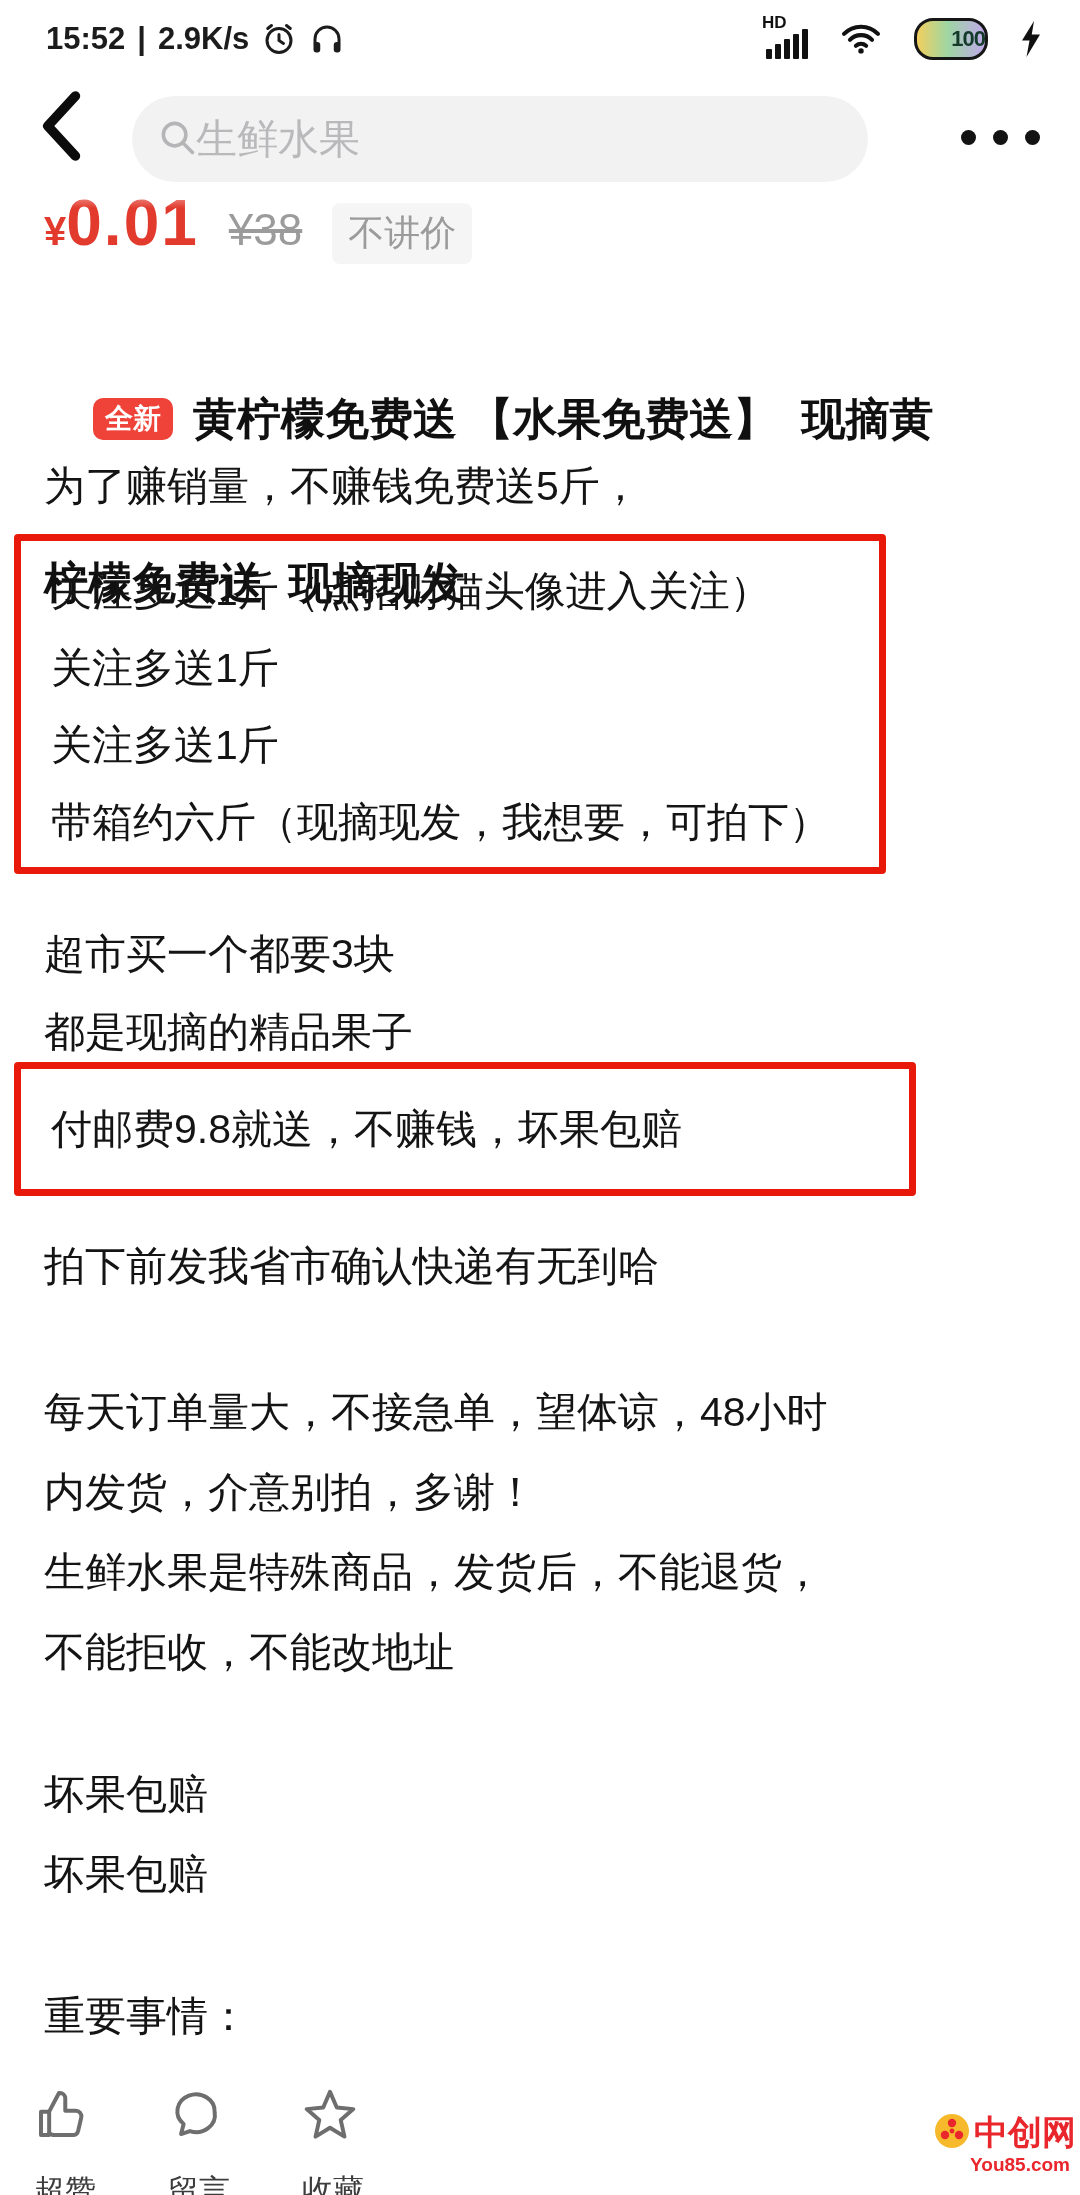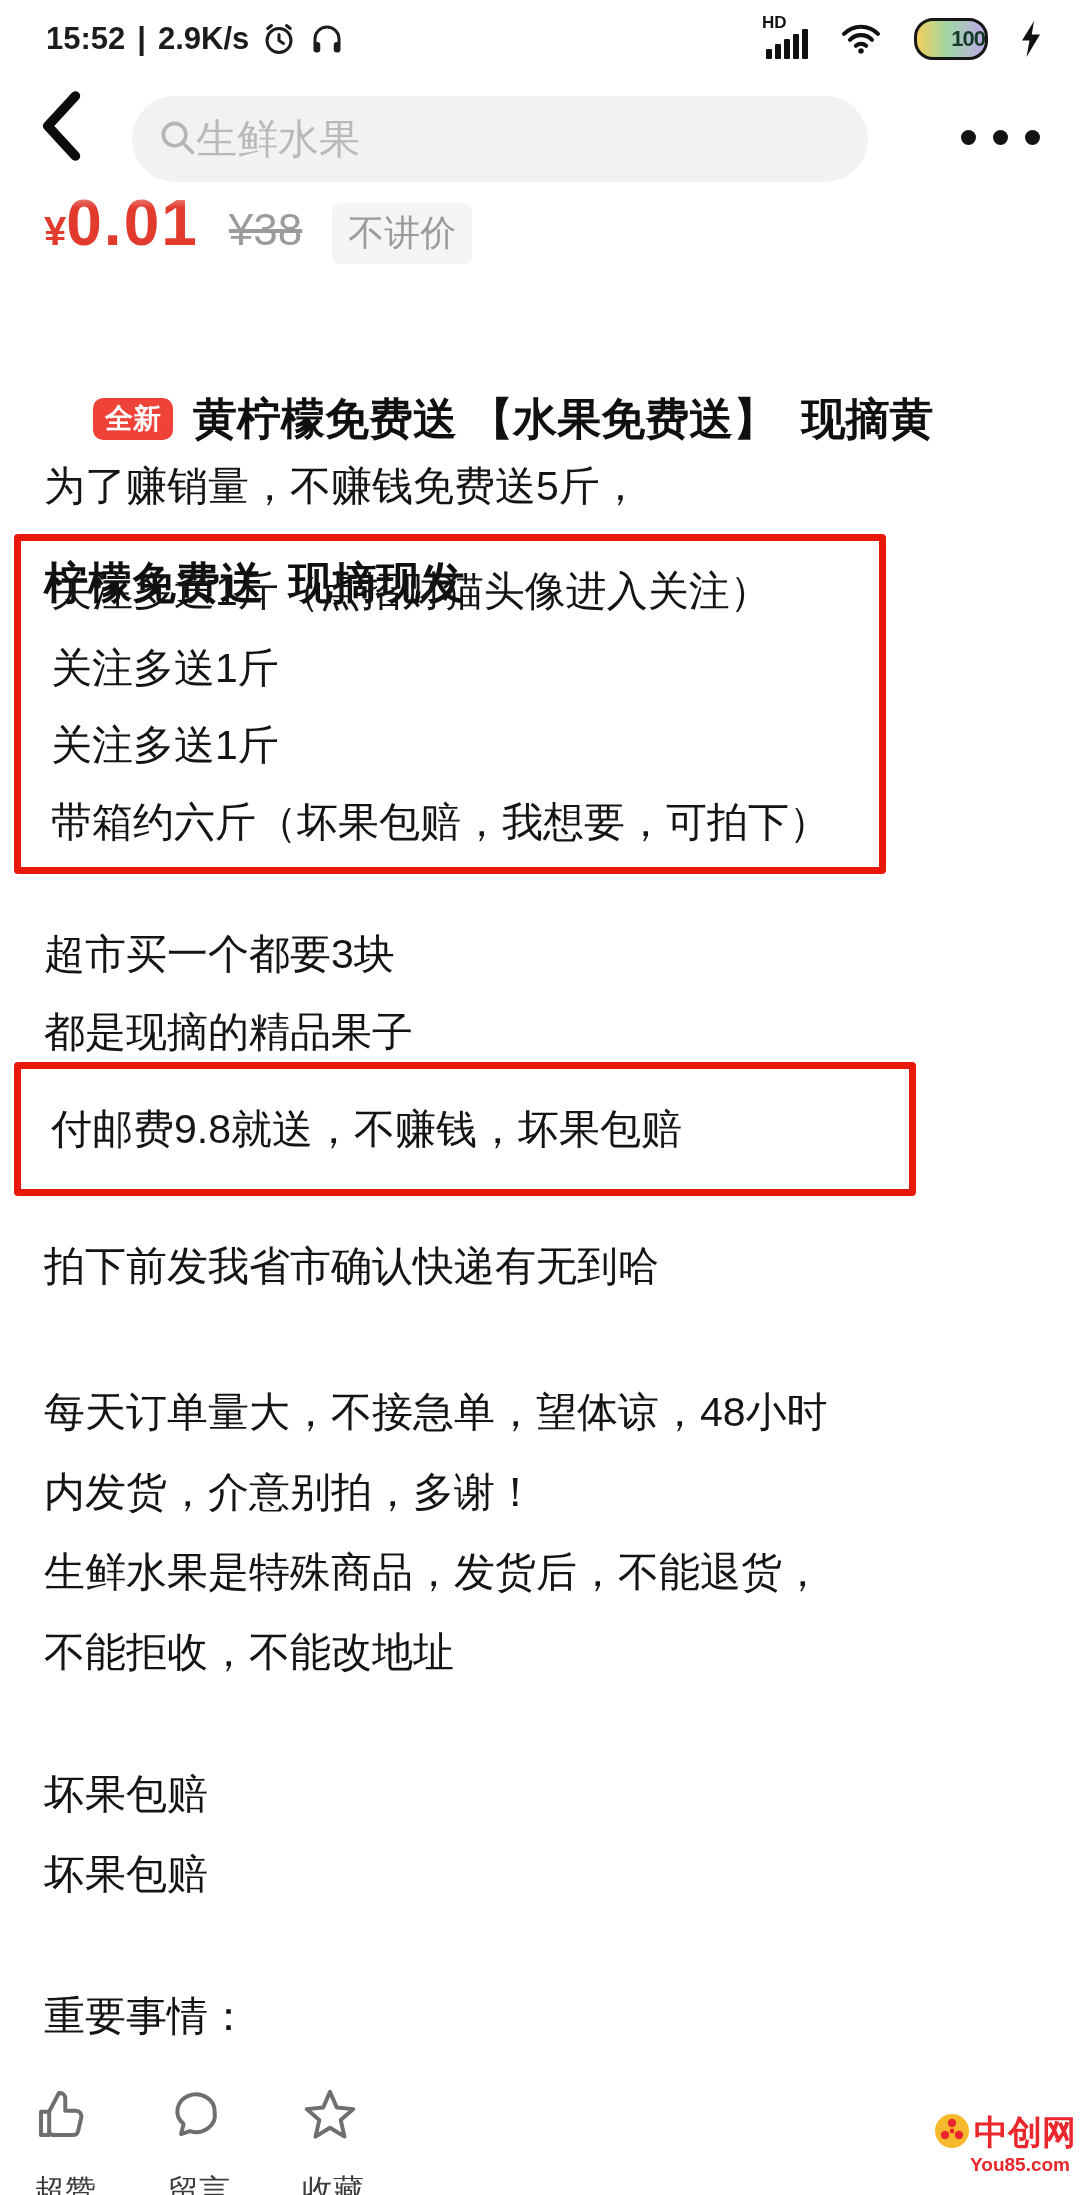--- a/index.html
+++ b/index.html
@@ -171,21 +171,21 @@
     <span class="badge">全新</span><span>黄柠檬免费送 【水果免费送】  现摘黄</span>
     <div>柠檬免费送  现摘现发</div>
   </div>
 
   <div class="dline l-intro">为了赚销量，不赚钱免费送5斤，</div>
 
   <div class="hbox hbox1">
     <span class="bline">关注多送1斤（点招财猫头像进入关注）</span>
     <span class="bline">关注多送1斤</span>
     <span class="bline">关注多送1斤</span>
-    <span class="bline">带箱约六斤（坏果包赔，我想要，可拍下）</span>
+    <span class="bline">带箱约六斤（现摘现发，我想要，可拍下）</span>
   </div>
 
   <div class="dline l-super">超市买一个都要3块</div>
   <div class="dline l-quality">都是现摘的精品果子</div>
 
   <div class="hbox hbox2">
     <span class="bline">付邮费9.8就送，不赚钱，坏果包赔</span>
   </div>
 
   <div class="dline l-confirm">拍下前发我省市确认快递有无到哈</div>

